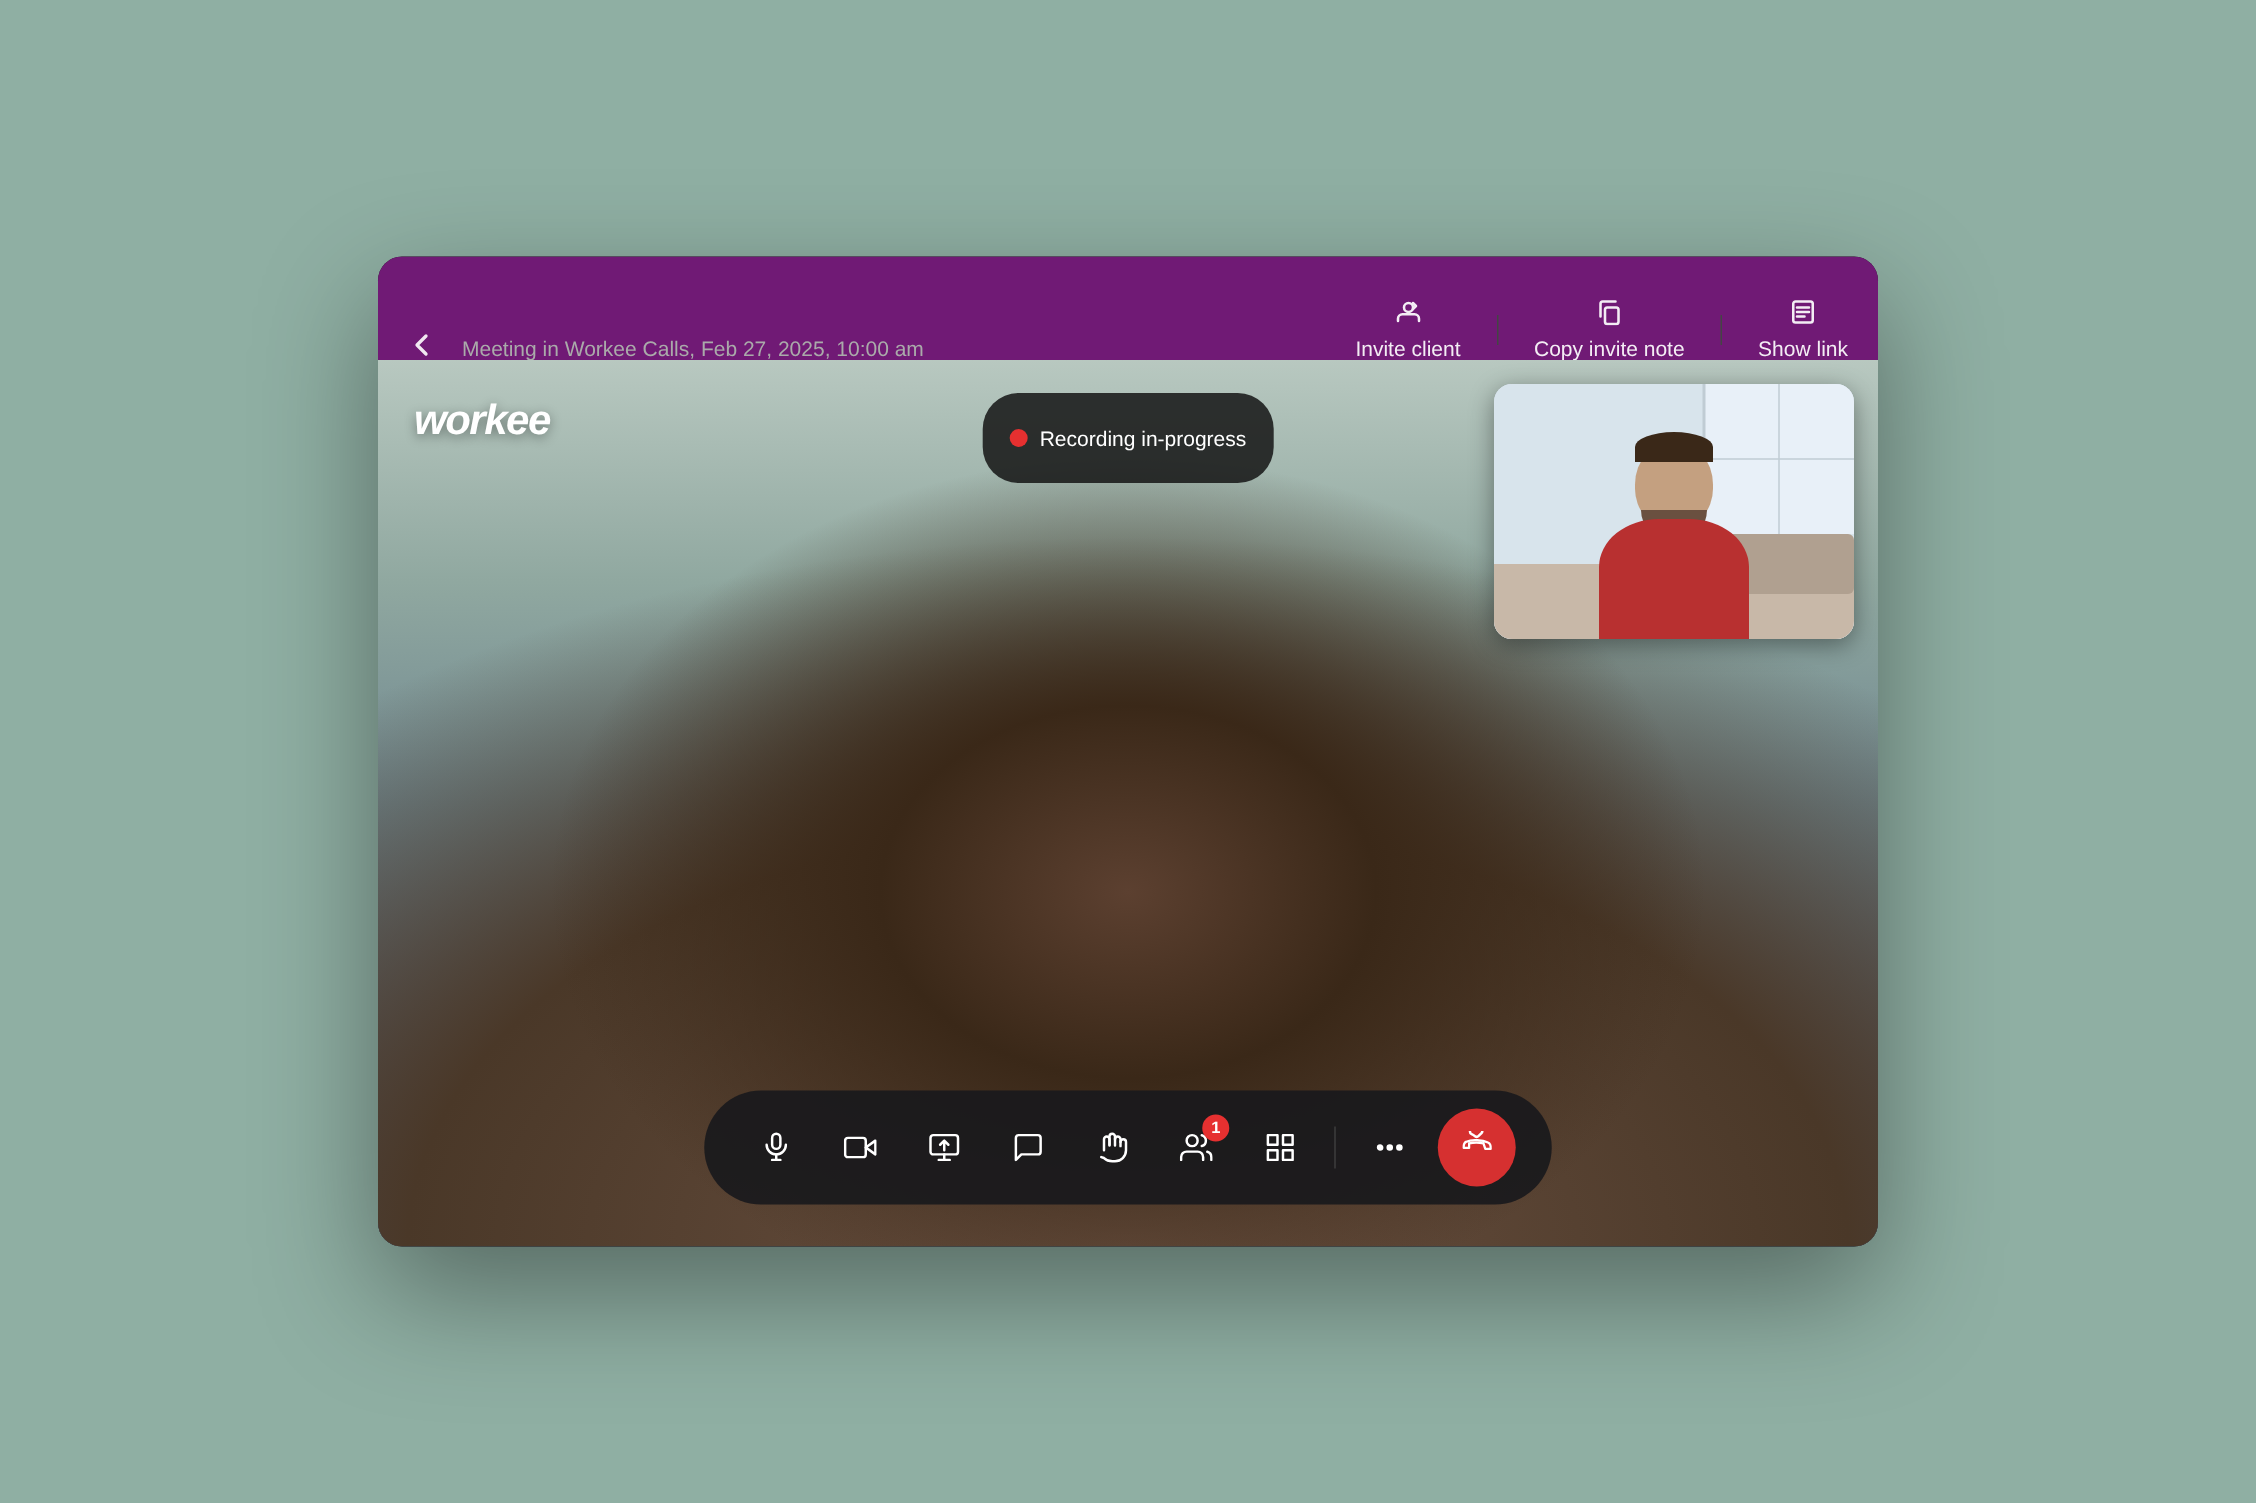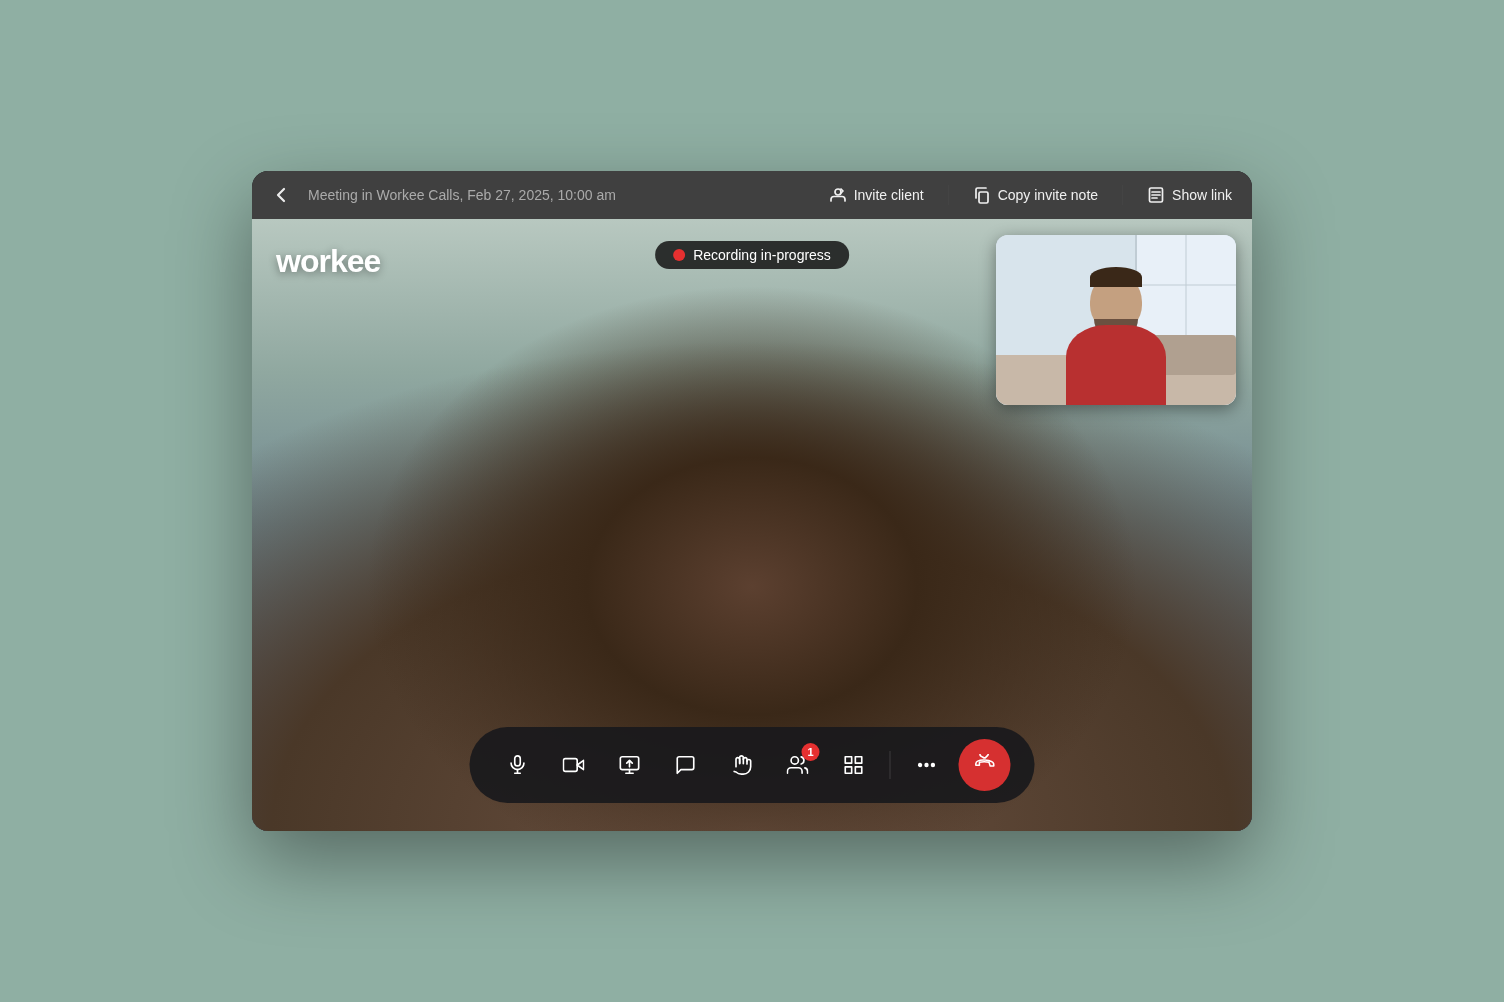--- a/index.html
+++ b/index.html
@@ -20,24 +20,24 @@
       border-radius: 16px;
       overflow: hidden;
       background: #1a1a1f;
       box-shadow: 0 30px 80px rgba(0,0,0,0.4);
       display: flex;
       flex-direction: column;
     }
 
     
     .header {
-      background: #404040;
-      height: 48px;
-      display: flex;
-      align-items: center;
+      background: #701a75;
+      height: 69px;
+      display: flex;
+      align-items: flex-end;
       padding: 0 20px;
       flex-shrink: 0;
       gap: 16px;
     }
 
     .back-btn {
       color: #fff;
       cursor: pointer;
       display: flex;
       align-items: center;
@@ -60,20 +60,21 @@
     .header-action-btn {
       display: flex;
       align-items: center;
       gap: 7px;
       color: #fff;
       font-size: 14px;
       font-weight: 500;
       cursor: pointer;
       opacity: 0.92;
       white-space: nowrap;
+      flex-direction: column;
     }
 
     .header-action-btn .btn-icon {
       width: 18px;
       height: 18px;
       display: flex;
       align-items: center;
       justify-content: center;
     }
 
@@ -100,38 +101,39 @@
         radial-gradient(ellipse 80% 80% at 50% 100%, #6a5040 0%, #4a3828 60%, transparent 100%),
         linear-gradient(180deg, #b8c8c0 0%, #90a8a0 25%, #708890 50%, #607080 75%, #505870 100%);
     }
 
     
     .logo {
       position: absolute;
       top: 24px;
       left: 24px;
       color: #fff;
-      font-size: 32px;
+      font-size: 28px;
       font-weight: 800;
       letter-spacing: -1px;
+      font-style: italic;
       z-index: 10;
       text-shadow: 0 2px 8px rgba(0,0,0,0.4);
     }
 
     
     .recording-badge {
       position: absolute;
       top: 22px;
       left: 50%;
       transform: translateX(-50%);
       background: rgba(20,20,20,0.85);
       color: #fff;
       font-size: 14px;
       font-weight: 500;
-      padding: 6px 18px;
+      padding: 22px 18px;
       border-radius: 24px;
       display: flex;
       align-items: center;
       gap: 8px;
       z-index: 10;
       white-space: nowrap;
     }
 
     .rec-dot {
       width: 12px;

